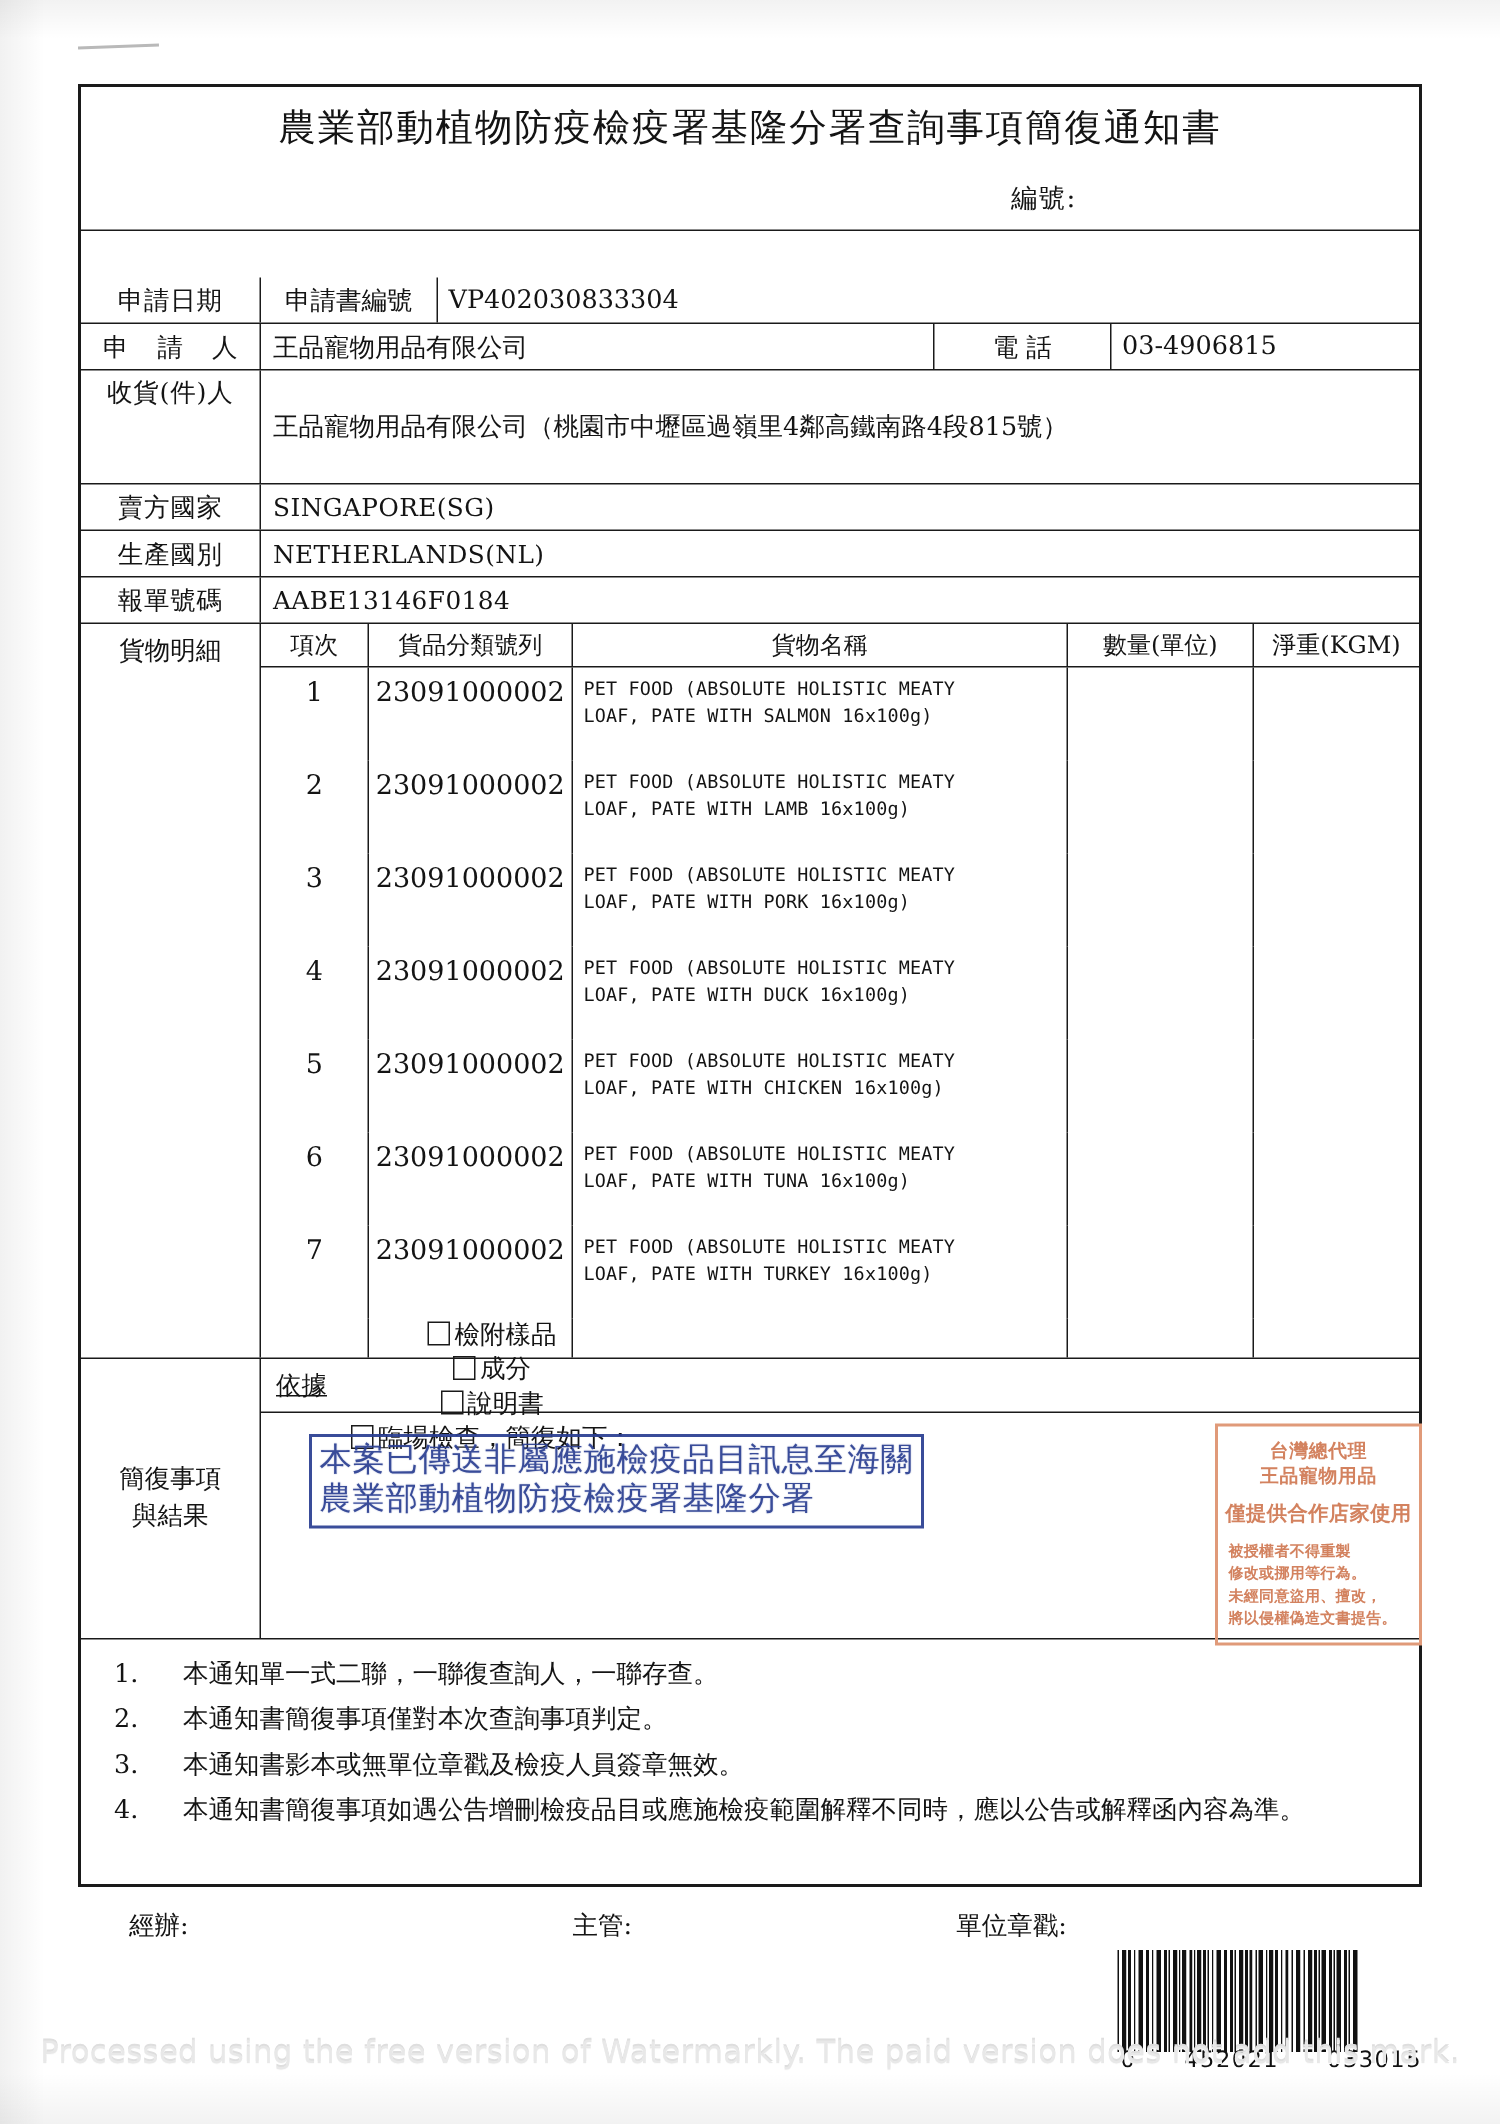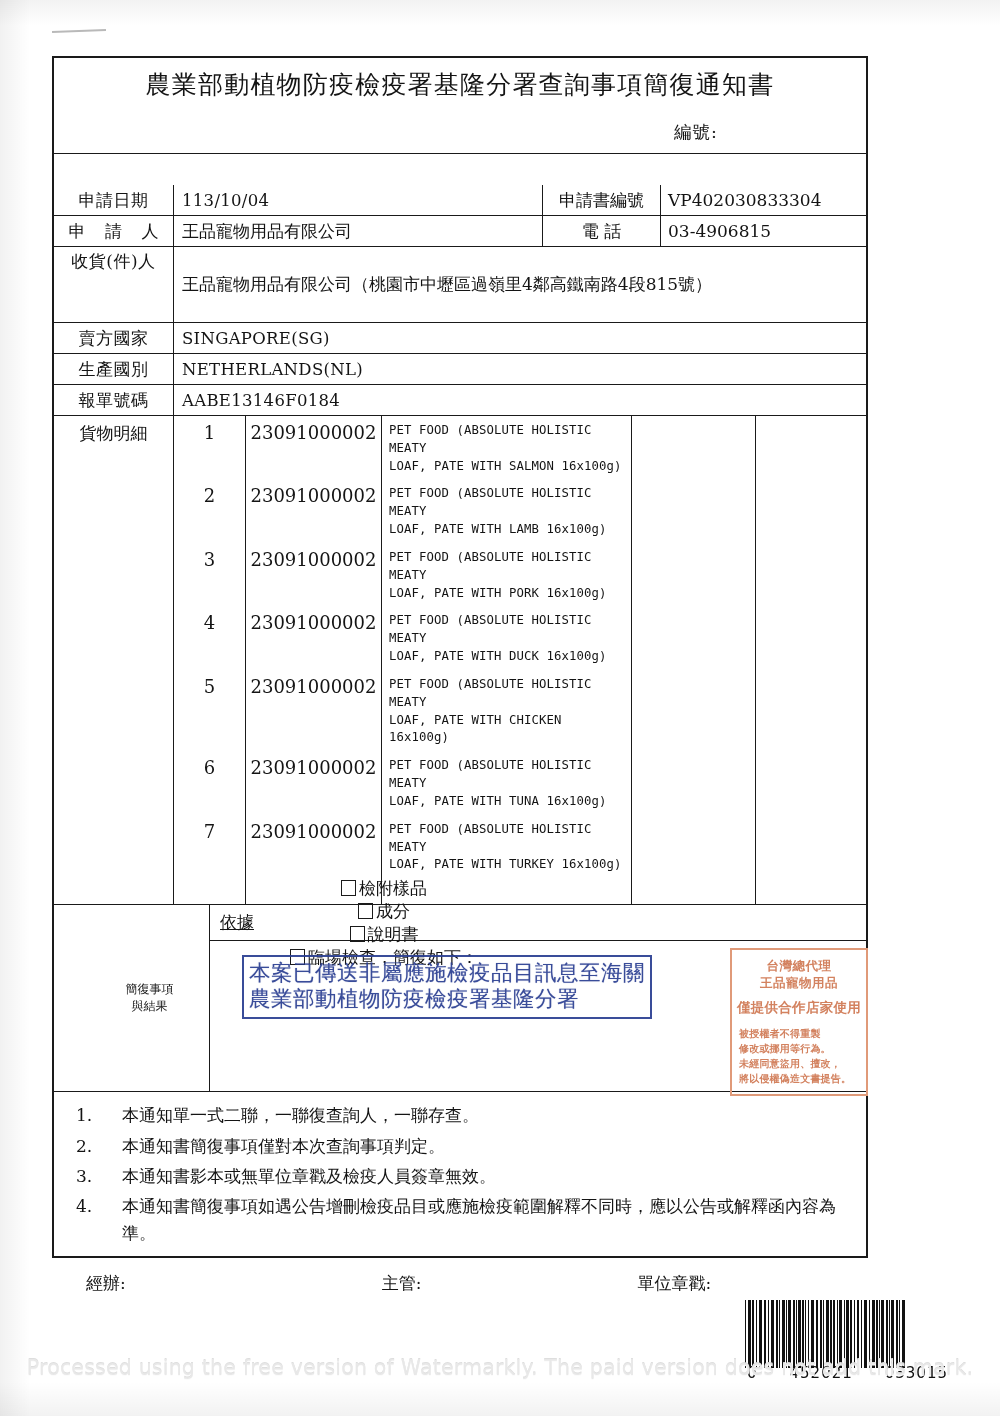--- a/index.html
+++ b/index.html
@@ -21,21 +21,21 @@
     background: linear-gradient(to bottom, rgba(0,0,0,0.05), rgba(0,0,0,0)); }
   .scan-edge-b { position:absolute; left:0; bottom:0; width:100%; height:34px;
     background: linear-gradient(to top, rgba(0,0,0,0.05), rgba(0,0,0,0)); }
   .corner-mark { position:absolute; left:52px; top:30px; width:54px; height:2px;
     background:#b9b9b9; transform: rotate(-2.2deg); }
 
   
   .form {
     position: absolute;
     left: 52px; top: 56px;
-    width: 816px; height: 1202px;
+    width: 896px; height: 1202px;
     border: 2px solid #1a1a1a;
   }
 
   .row { display: flex; border-bottom: 1.5px solid #1a1a1a; }
   .row:last-child { border-bottom: none; }
 
   .cell { border-right: 1.5px solid #1a1a1a; display: flex; align-items: center; }
   .cell:last-child { border-right: none; }
 
   .lbl {
@@ -85,26 +85,26 @@
   .g-row > div { min-height: 62px; padding: 6px 4px 4px; }
   .g-row .c-seq  { text-align:center; font-size:18px; font-family:"DejaVu Serif",serif; }
   .g-row .c-code { text-align:center; font-size:18px; font-family:"DejaVu Serif",serif; }
   .g-row .c-name { font-family:"DejaVu Sans Mono","Liberation Mono",monospace;
     font-size:12.3px; line-height:1.45; letter-spacing:0.1px; padding-left:7px; }
   .g-pad { height: 26px; display:flex; }
 
   
   .reply { display:flex; border-bottom:1.5px solid #1a1a1a; }
   .reply-lbl { width:120px; flex:none; border-right:1.5px solid #1a1a1a;
-    display:flex; align-items:center; justify-content:center; font-size:12px;
-    text-align:center; line-height:1.45;margin-left:36px; }
+    display:flex; align-items:center; justify-content:center; font-size:17px;
+    text-align:center; line-height:1.45; }
   .reply-body { flex:1; position:relative; }
   .basis-row { display:flex; align-items:center; gap:0; height:36px;
     border-bottom:1.5px solid #1a1a1a; padding-left:10px; font-size:17px; }
-  .basis-word { margin-right: 36px; text-decoration: underline; }
+  .basis-word { margin-right: 16px; text-decoration: underline; }
   .chk-item { display:flex; align-items:center; margin-right: 26px; }
   .chk { width:15px; height:16px; border:1.6px solid #1a1a1a; margin-right:3px; }
   .stamp-area { height: 150px; position:relative; }
 
   .blue-stamp {
     position:absolute; left:32px; top:14px;
     border: 2.5px solid #2b3f92;
     padding: 3px 5px 4px;
     color: #2b3f92;
     font-size: 21.5px;
@@ -177,21 +177,20 @@
 
     <div class="titlebar">
       <div class="title">農業部動植物防疫檢疫署基隆分署查詢事項簡復通知書</div>
     </div>
     <div class="numbar">
       <div class="numlabel">編號:</div>
     </div>
 
     <div class="row r-apply">
       <div class="cell lbl">申請日期</div>
-      <div class="cell val en">113/10/04</div>
       <div class="cell sub-lbl">申請書編號</div>
       <div class="cell sub-val en">VP402030833304</div>
     </div>
 
     <div class="row r-applicant">
       <div class="cell lbl sp">申 請 人</div>
       <div class="cell val">王品寵物用品有限公司</div>
       <div class="cell sub-lbl">電    話</div>
       <div class="cell sub-val en">03-4906815</div>
     </div>
@@ -212,20 +211,27 @@
     </div>
 
     <div class="row r-decl">
       <div class="cell lbl">報單號碼</div>
       <div class="cell val en">AABE13146F0184</div>
     </div>
 
     <div class="goods">
       <div class="goods-lbl">貨物明細</div>
       <div class="goods-tbl">
+        <div class="g-head">
+          <div class="c-seq">項次</div>
+          <div class="c-code">貨品分類號列</div>
+          <div class="c-name">貨物名稱</div>
+          <div class="c-qty">數量(單位)</div>
+          <div class="c-wt">淨重(KGM)</div>
+        </div>
         <div id="goods-rows">
             <div class="g-row">
               <div class="c-seq">1</div>
               <div class="c-code">23091000002</div>
               <div class="c-name">
                 <div>PET FOOD (ABSOLUTE HOLISTIC MEATY</div>
                 <div>LOAF, PATE WITH SALMON 16x100g)</div>
               </div>
               <div class="c-qty"></div>
               <div class="c-wt"></div>

